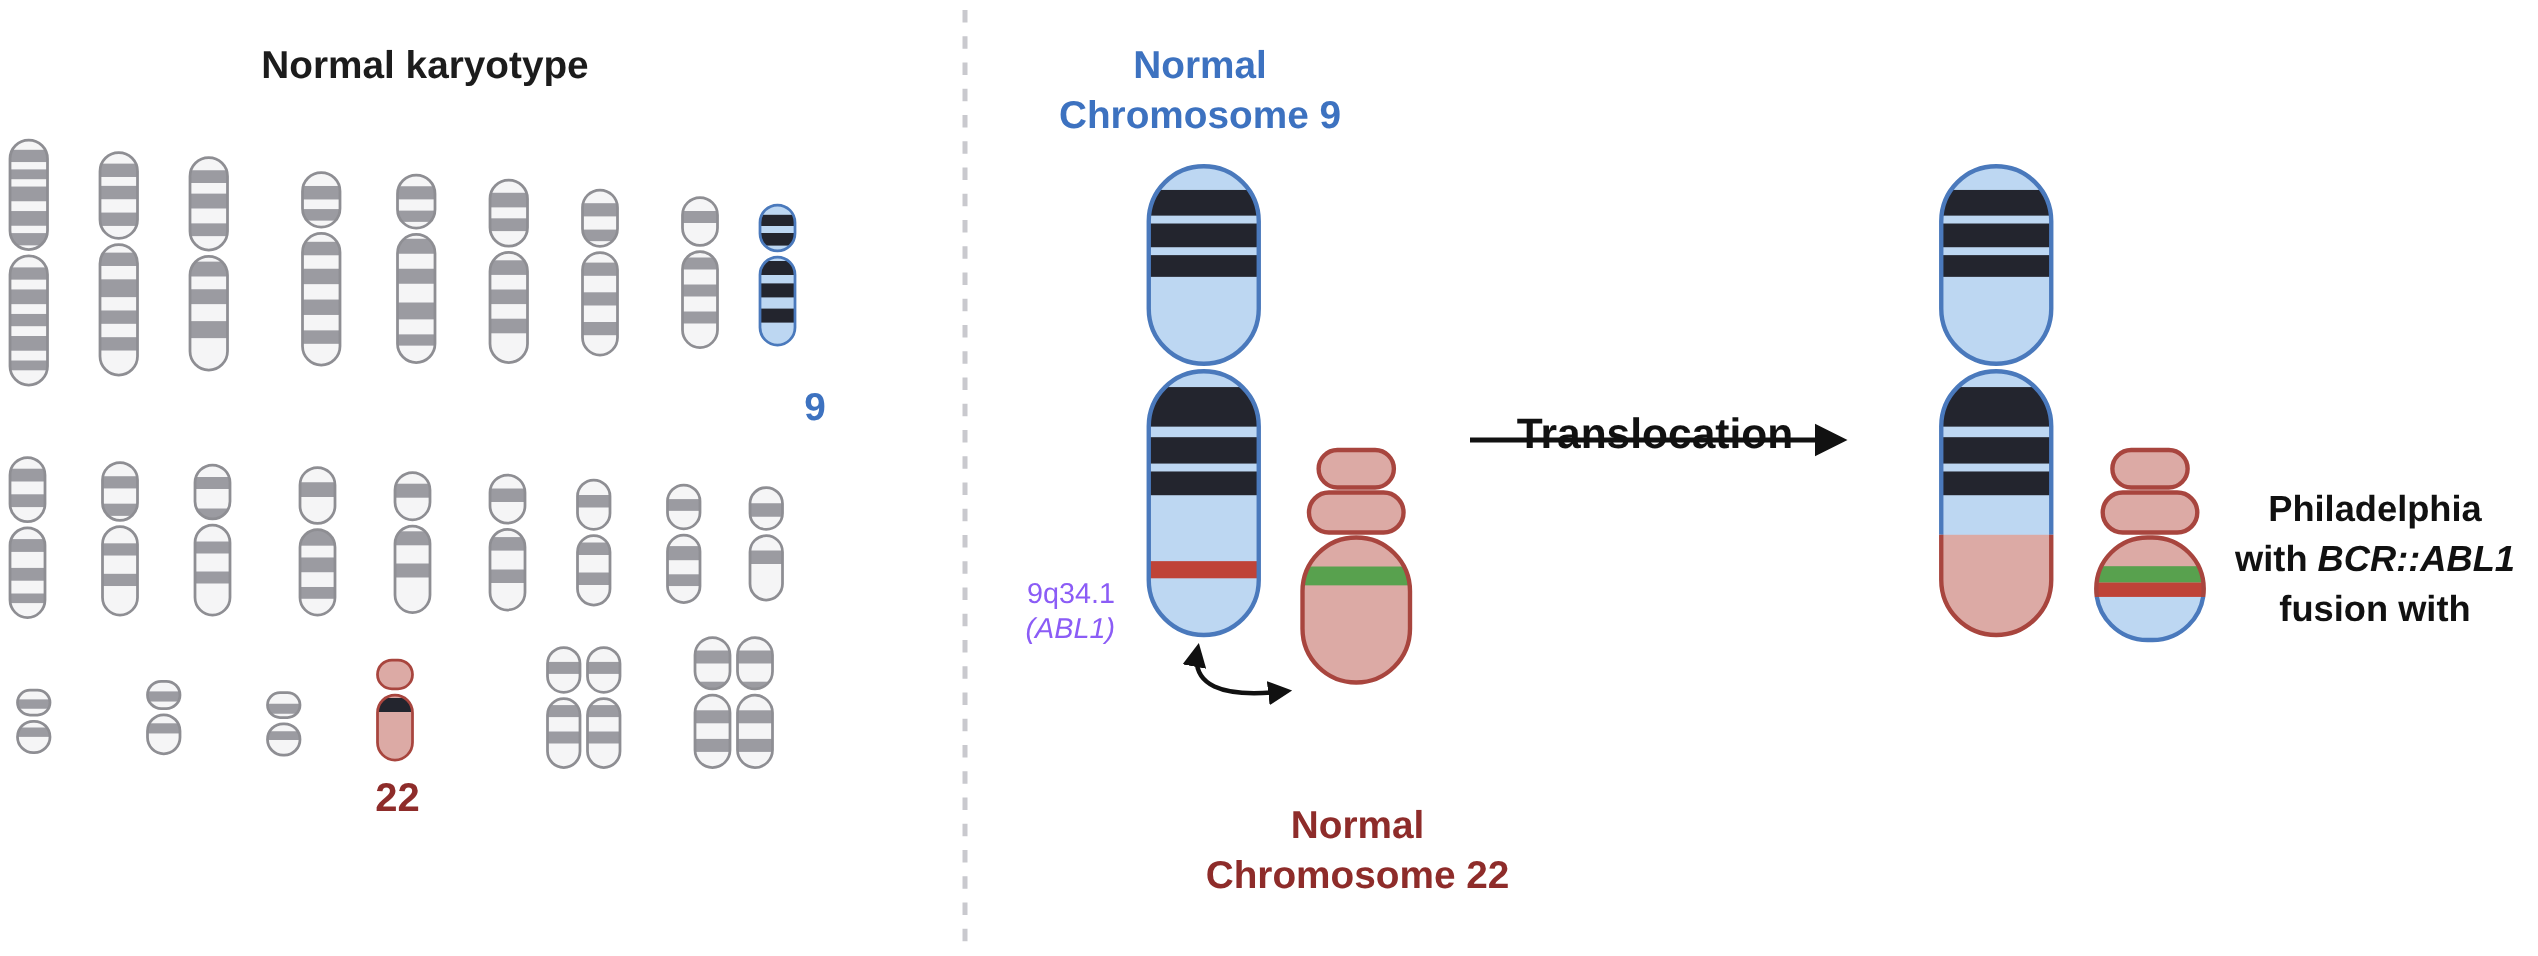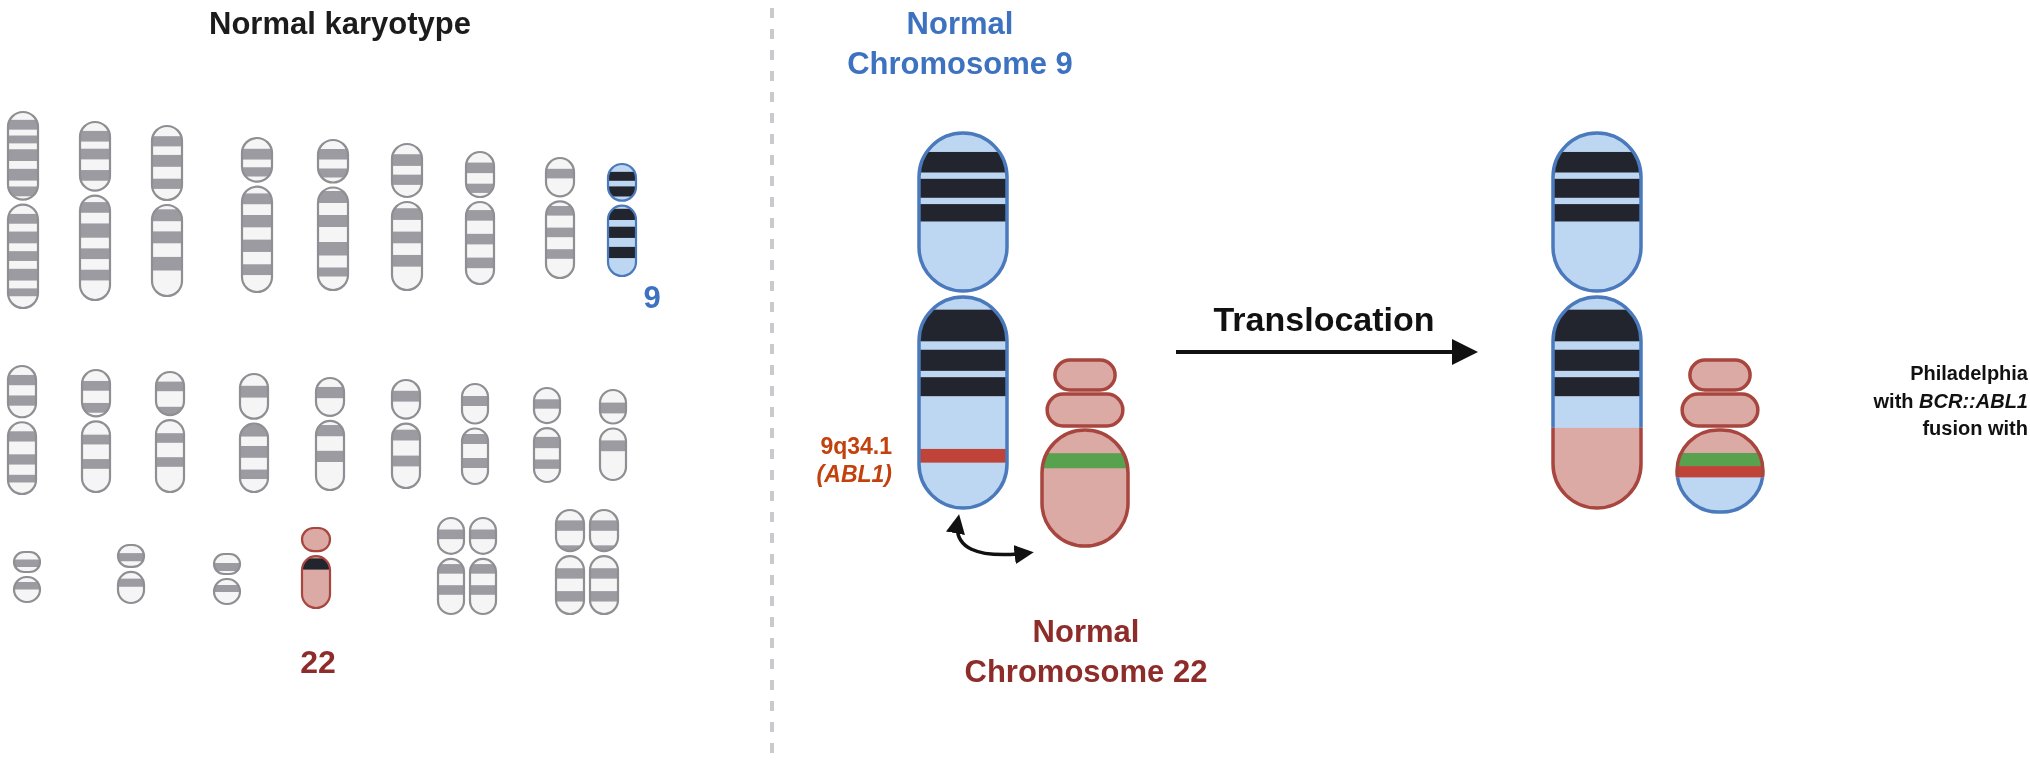--- a/index.html
+++ b/index.html
@@ -5,32 +5,32 @@
   html,body{margin:0;padding:0;background:#ffffff;}
   .canvas{
     position:relative;width:2030px;height:765px;background:#ffffff;
     font-family:"Liberation Sans",sans-serif;overflow:hidden;
   }
   .shapes{position:absolute;left:0;top:0;}
   .divider{stroke:#c9c9ce;stroke-width:4;stroke-dasharray:10 11;}
   .arrow-line{stroke:#111111;stroke-width:4;}
   .arrow-head{fill:#111111;}
   .swap-arrow{stroke:#111111;stroke-width:3.5;fill:none;}
-  .t{position:absolute;}
+  .t{position:absolute;margin-top:28px;}
   .title{left:115px;top:6px;width:450px;text-align:center;font-size:31px;font-weight:700;color:#1c1c1c;}
   .chr9num{left:628px;top:280px;width:48px;text-align:center;font-size:31px;font-weight:700;color:#3d72c0;}
-  .chr22num{left:288px;top:644px;width:60px;text-align:center;font-size:32px;font-weight:700;color:#8e2c2a;}
+  .chr22num{left:288px;top:592px;width:60px;text-align:center;font-size:32px;font-weight:700;color:#8e2c2a;}
   .chr9title{left:818px;top:4px;width:284px;text-align:center;font-size:31px;font-weight:700;color:#3d72c0;line-height:1.28;}
   .chr22title{left:928px;top:612px;width:316px;text-align:center;font-size:31px;font-weight:700;color:#8e2c2a;line-height:1.28;}
-  .locus{font-size:23px;font-weight:700;color:#c2410c;line-height:1.22;}
+  .locus{font-size:23px;font-weight:400;color:#8b5cf6;line-height:1.22;}
   .abl1{left:778px;top:432px;width:114px;text-align:right;}
   .bcr{left:1140px;top:432px;width:140px;text-align:left;}
   .gene{font-style:italic;}
   .transloc{left:1174px;top:300px;width:300px;text-align:center;font-size:34px;font-weight:700;color:#111111;}
-  .result{left:1772px;top:360px;width:256px;text-align:right;font-size:20px;font-weight:700;color:#111111;line-height:1.38;}
+  .result{left:1772px;top:360px;width:256px;text-align:center;font-size:29px;font-weight:700;color:#111111;line-height:1.38;}
 </style>
 </head>
 <body>
 
 <div class="canvas">
 
   <svg id="shapes" class="shapes" width="2030" height="765" viewBox="0 0 2030 765">
     <defs id="defs">
       <marker id="ah" viewBox="0 0 10 10" refX="7" refY="5" markerWidth="5.5" markerHeight="5.5" orient="auto-start-reverse">
         <path d="M 0 0 L 10 5 L 0 10 z" fill="#111111"></path>

